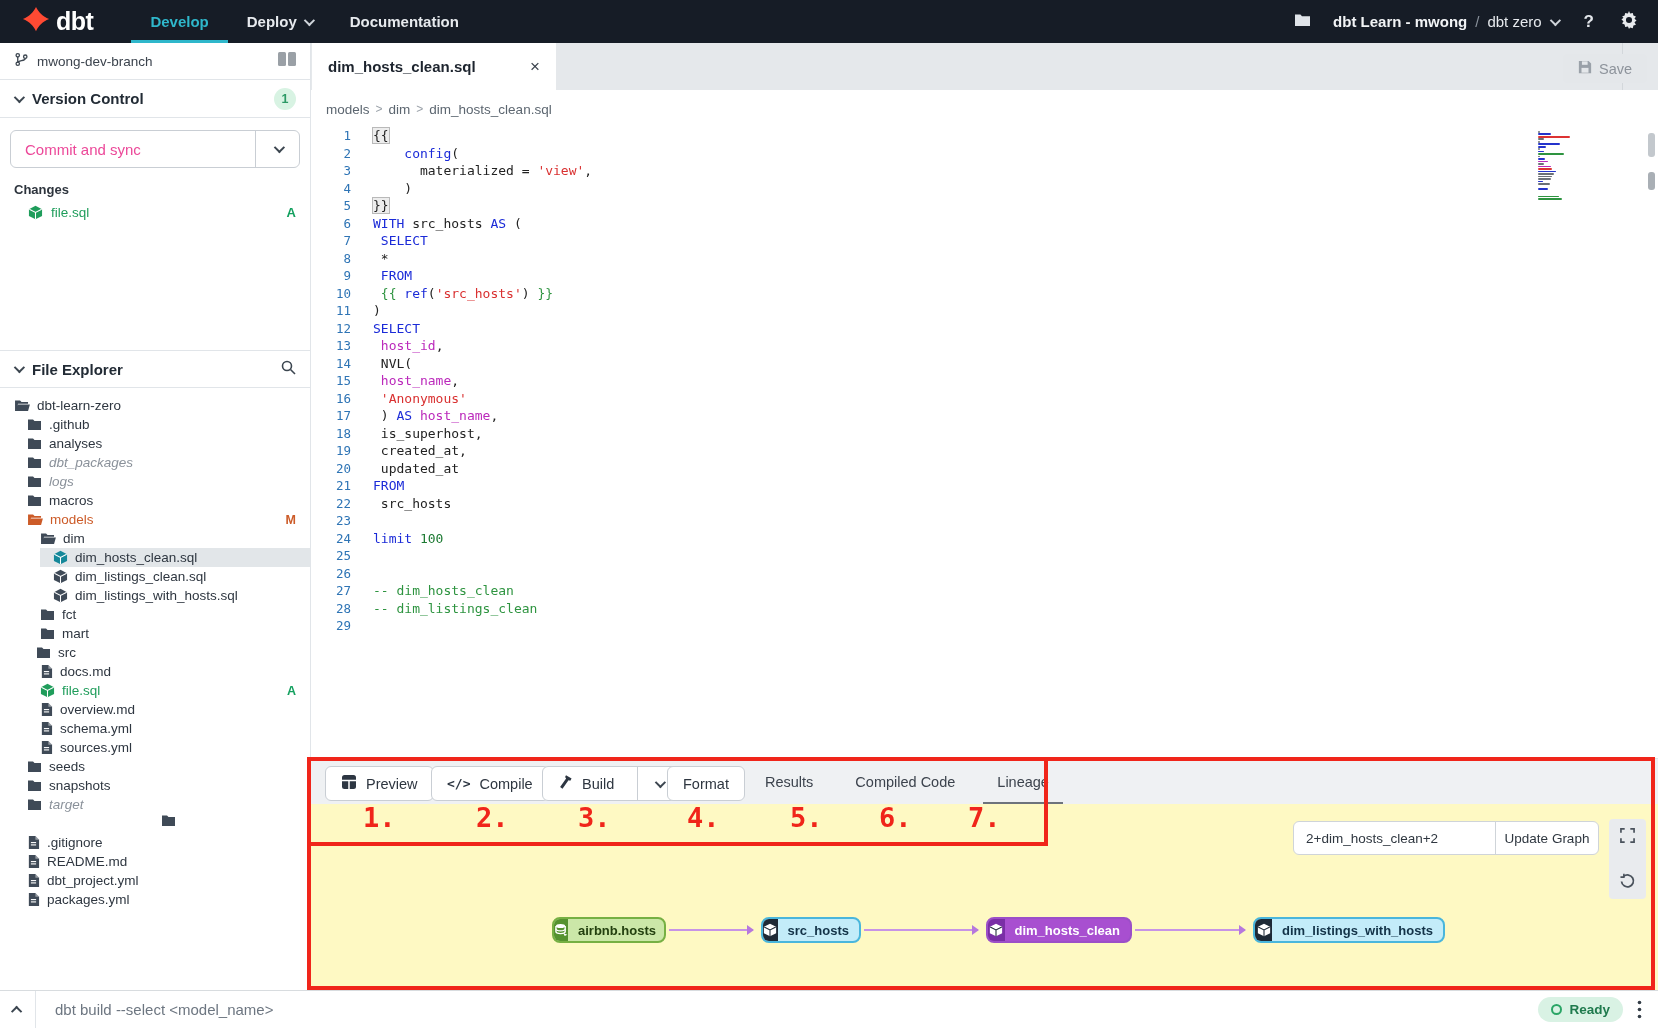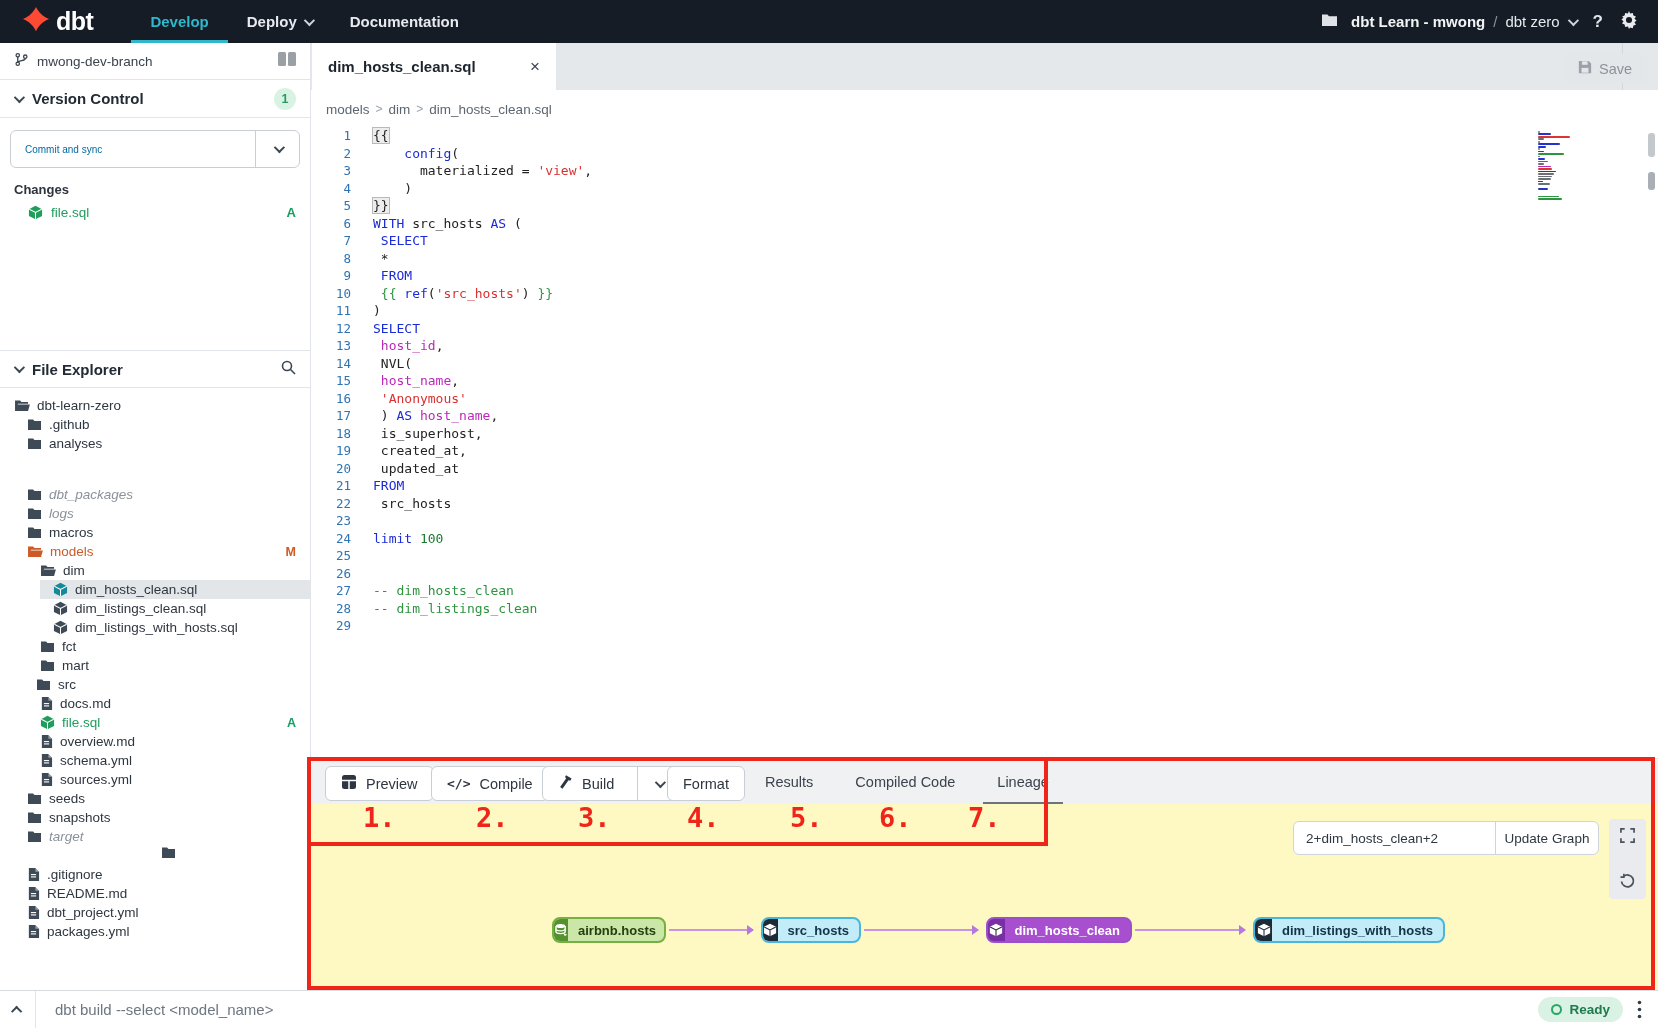--- a/index.html
+++ b/index.html
@@ -13,38 +13,38 @@
   body{background:#9aa0a6;font-family:"Liberation Sans",sans-serif;}
   #page{position:relative;width:1658px;height:1028px;background:#fff;overflow:hidden;}
 
   
   #topnav{position:absolute;left:0;top:0;width:1658px;height:43px;background:var(--navbg);display:flex;align-items:center;}
   .logo{display:flex;align-items:center;margin-left:20px;gap:4px;}
   .logo-text{color:#fff;font-size:25px;font-weight:800;letter-spacing:-.5px;}
   .navmenu{display:flex;height:100%;margin-left:38px;gap:0;}
   .navitem{display:flex;align-items:center;gap:7px;padding:0 19px;color:#e7eaee;font-size:15px;font-weight:600;height:43px;cursor:pointer;}
   .navitem.active{color:var(--teal);box-shadow:inset 0 -3px 0 var(--teal);}
-  .nav-right{margin-left:auto;display:flex;align-items:center;gap:13px;margin-right:20px;color:#e7eaee;}
+  .nav-right{margin-left:auto;display:flex;align-items:center;gap:22px;margin-right:20px;color:#e7eaee;}
   .proj{display:flex;align-items:center;gap:8px;font-size:15px;}
   .proj .acct{font-weight:700;color:#f2f4f6;}
   .proj .sep{color:#8a929c;}
   .help{font-size:17px;font-weight:700;color:#e3e7eb;padding:0 4px;cursor:pointer;}
   .chev{display:inline-block;width:8px;height:8px;border-right:2px solid #cfd4da;border-bottom:2px solid #cfd4da;transform:rotate(45deg) translateY(-2px);}
   .chev.dark{border-color:#3c4650;}
   .chev.up{transform:rotate(-135deg) translateY(-2px);}
 
   
   #sidebar{position:absolute;left:0;top:43px;width:311px;height:947px;background:#fff;border-right:1px solid var(--border);}
   #branch-row{height:37px;display:flex;align-items:center;padding:0 14px;border-bottom:1px solid var(--border);gap:8px;}
   #branch-row .bname{font-size:13.5px;color:#3b434d;flex:1;}
   .sec-head{height:38px;display:flex;align-items:center;gap:10px;padding:0 14px;border-bottom:1px solid var(--border);}
   .sec-head .title{font-size:15px;font-weight:700;color:#222b35;flex:1;}
   .badge-circle{width:22px;height:22px;border-radius:50%;background:#d8f3e3;color:#2c9965;font-size:12.5px;font-weight:700;display:flex;align-items:center;justify-content:center;}
   #commit-btn{margin:12px 10px 0 10px;height:38px;border:1px solid var(--border2);border-radius:6px;background:#fff;display:flex;align-items:stretch;cursor:pointer;}
-  #commit-btn .lbl{flex:1;display:flex;align-items:center;padding-left:14px;font-size:10px;color:#0369a1;}
+  #commit-btn .lbl{flex:1;display:flex;align-items:center;padding-left:14px;font-size:15px;color:#ec4899;}
   #commit-btn .dd{width:44px;border-left:1px solid var(--border2);display:flex;align-items:center;justify-content:center;}
   #changes-label{margin:14px 0 4px 14px;font-size:13px;font-weight:700;color:#2d343d;}
   #changed-row{height:22px;display:flex;align-items:center;gap:8px;padding:0 14px 0 28px;}
   #changed-row .fname{font-size:13.5px;color:var(--green);flex:1;}
   .gitstat{font-size:13px;font-weight:700;color:#13a05f;}
   #fe-head{margin-top:127px;border-top:1px solid var(--border);}
   #file-tree{padding-top:8px;}
   .trow{height:19px;display:flex;align-items:center;gap:7px;font-size:13.5px;color:#2e3640;cursor:pointer;position:relative;}
   .trow .tl{flex:1;white-space:nowrap;overflow:hidden;}
   .trow.muted .tl{color:#8a919a;font-style:italic;}
@@ -232,21 +232,21 @@
           <span class="tl">.github</span>
         </div>
         <div class="trow" style="padding-left: 27px;">
           <span class="ticon">
             <svg width="15" height="13" viewBox="0 0 16 14">
               <path fill="#3f4a57" d="M1 1.5h5.4l1.6 1.8H15V13H1z"></path>
             </svg>
           </span>
           <span class="tl">analyses</span>
         </div>
-        <div class="trow muted" style="padding-left: 27px; margin-top: 32px;">
+        <div class="trow muted" style="padding-left: 27px;">
           <span class="ticon">
             <svg width="15" height="13" viewBox="0 0 16 14">
               <path fill="#3f4a57" d="M1 1.5h5.4l1.6 1.8H15V13H1z"></path>
             </svg>
           </span>
           <span class="tl">dbt_packages</span>
         </div>
         <div class="trow muted" style="padding-left: 27px;">
           <span class="ticon">
             <svg width="15" height="13" viewBox="0 0 16 14">

